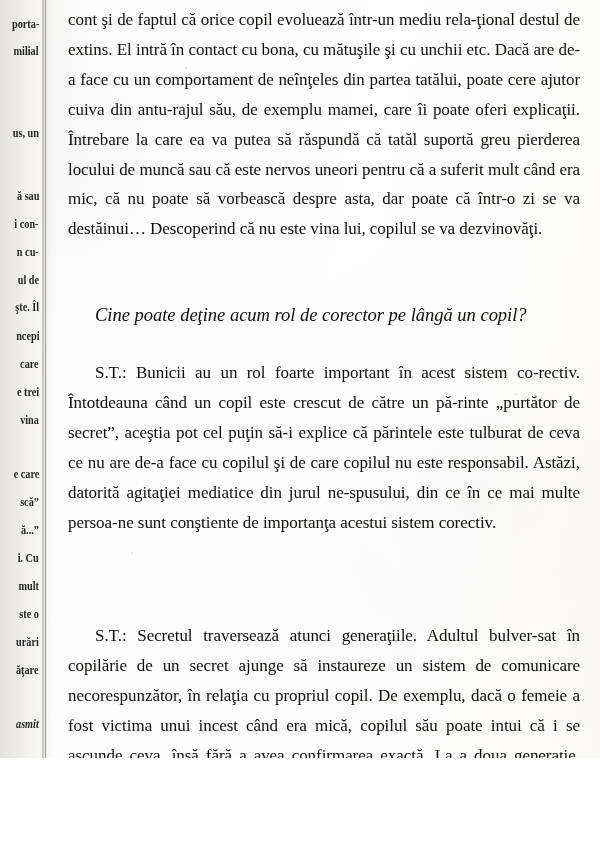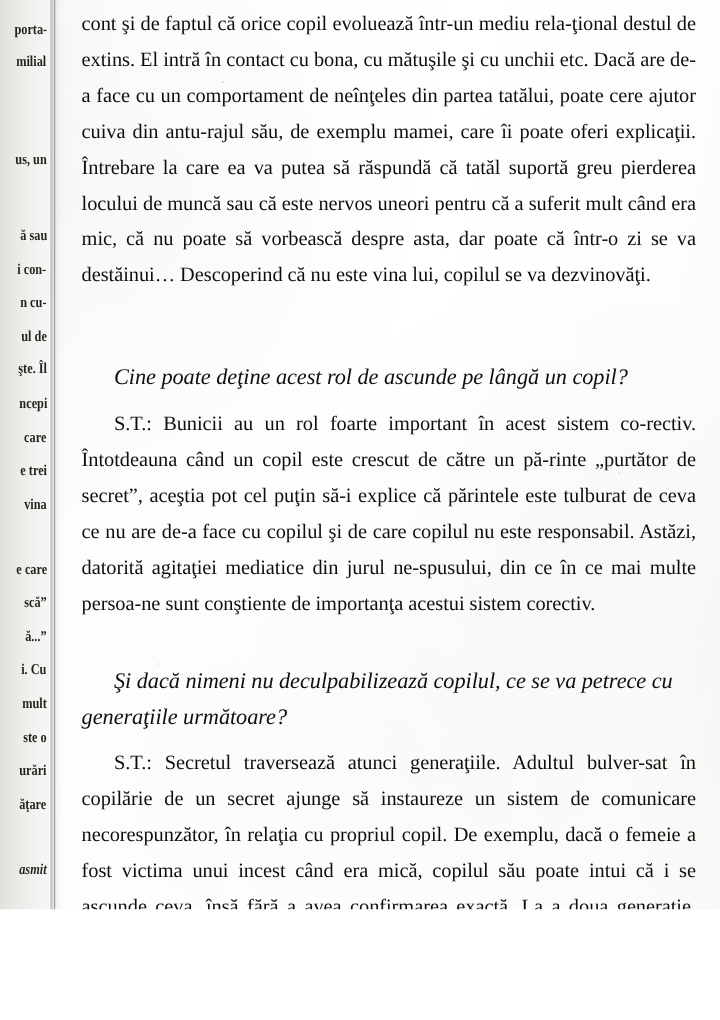--- a/index.html
+++ b/index.html
@@ -108,21 +108,21 @@
     color: #100e0b;
     font-style: italic;
     text-align: left;
     text-indent: 27px;
     letter-spacing: -0.05px;
   }
 
   
   .blk-open      { position: absolute; top: 5px;   left: 0; width: 512px; }
   .blk-q1        { position: absolute; top: 300px; left: 0; width: 512px; }
-  .blk-a1        { position: absolute; top: 338px; left: 0; width: 512px; }
+  .blk-a1        { position: absolute; top: 358px; left: 0; width: 512px; }
   .blk-q2        { position: absolute; top: 553px; left: 0; width: 512px; }
   .blk-a2        { position: absolute; top: 621px; left: 0; width: 512px; }
 
   
   .speckle {
     position: absolute;
     inset: 0;
     pointer-events: none;
     opacity: 0.5;
     background-image:
@@ -167,30 +167,27 @@
   <div class="gutter-shadow"></div>
   <div class="gutter-line"></div>
 
   <div class="text-column">
 
     <div class="blk-open">
       <p class="body-para flush">cont şi de faptul că orice copil evoluează într-un mediu rela-ţional destul de extins. El intră în contact cu bona, cu mătuşile şi cu unchii etc. Dacă are de-a face cu un comportament de neînţeles din partea tatălui, poate cere ajutor cuiva din antu-rajul său, de exemplu mamei, care îi poate oferi explicaţii. Întrebare la care ea va putea să răspundă că tatăl suportă greu pierderea locului de muncă sau că este nervos uneori pentru că a suferit mult când era mic, că nu poate să vorbească despre asta, dar poate că într-o zi se va destăinui… Descoperind că nu este vina lui, copilul se va dezvinovăţi.</p>
     </div>
 
     <div class="blk-q1">
-      <p class="question-para">Cine poate deţine acest rol de ascunde pe lângă un copil?</p>
+      <p class="question-para">Cine poate deţine acum rol de corector pe lângă un copil?</p>
     </div>
 
     <div class="blk-a1">
       <p class="body-para indented">S.T.: Bunicii au un rol foarte important în acest sistem co-rectiv. Întotdeauna când un copil este crescut de către un pă-rinte „purtător de secret”, aceştia pot cel puţin să-i explice că părintele este tulburat de ceva ce nu are de-a face cu copilul şi de care copilul nu este responsabil. Astăzi, datorită agitaţiei mediatice din jurul ne-spusului, din ce în ce mai multe persoa-ne sunt conştiente de importanţa acestui sistem corectiv.</p>
     </div>
 
-    <div class="blk-q2">
-      <p class="question-para">Şi dacă nimeni nu deculpabilizează copilul, ce se va petrece cu generaţiile următoare?</p>
-    </div>
 
     <div class="blk-a2">
       <p class="body-para indented">S.T.: Secretul traversează atunci generaţiile. Adultul bulver-sat în copilărie de un secret ajunge să instaureze un sistem de comunicare necorespunzător, în relaţia cu propriul copil. De exemplu, dacă o femeie a fost victima unui incest când era mică, copilul său poate intui că i se ascunde ceva, însă fără a avea confirmarea exactă. La a doua generaţie, fetiţa, devenită acum mamă, poate dezvolta o atitudine anxioasă vizavi de sexualitate, fără să înţeleagă de ce, devenind exagerat de</p>
     </div>
 
   </div>
 
   <div class="speckle"></div>
 </div>
 

